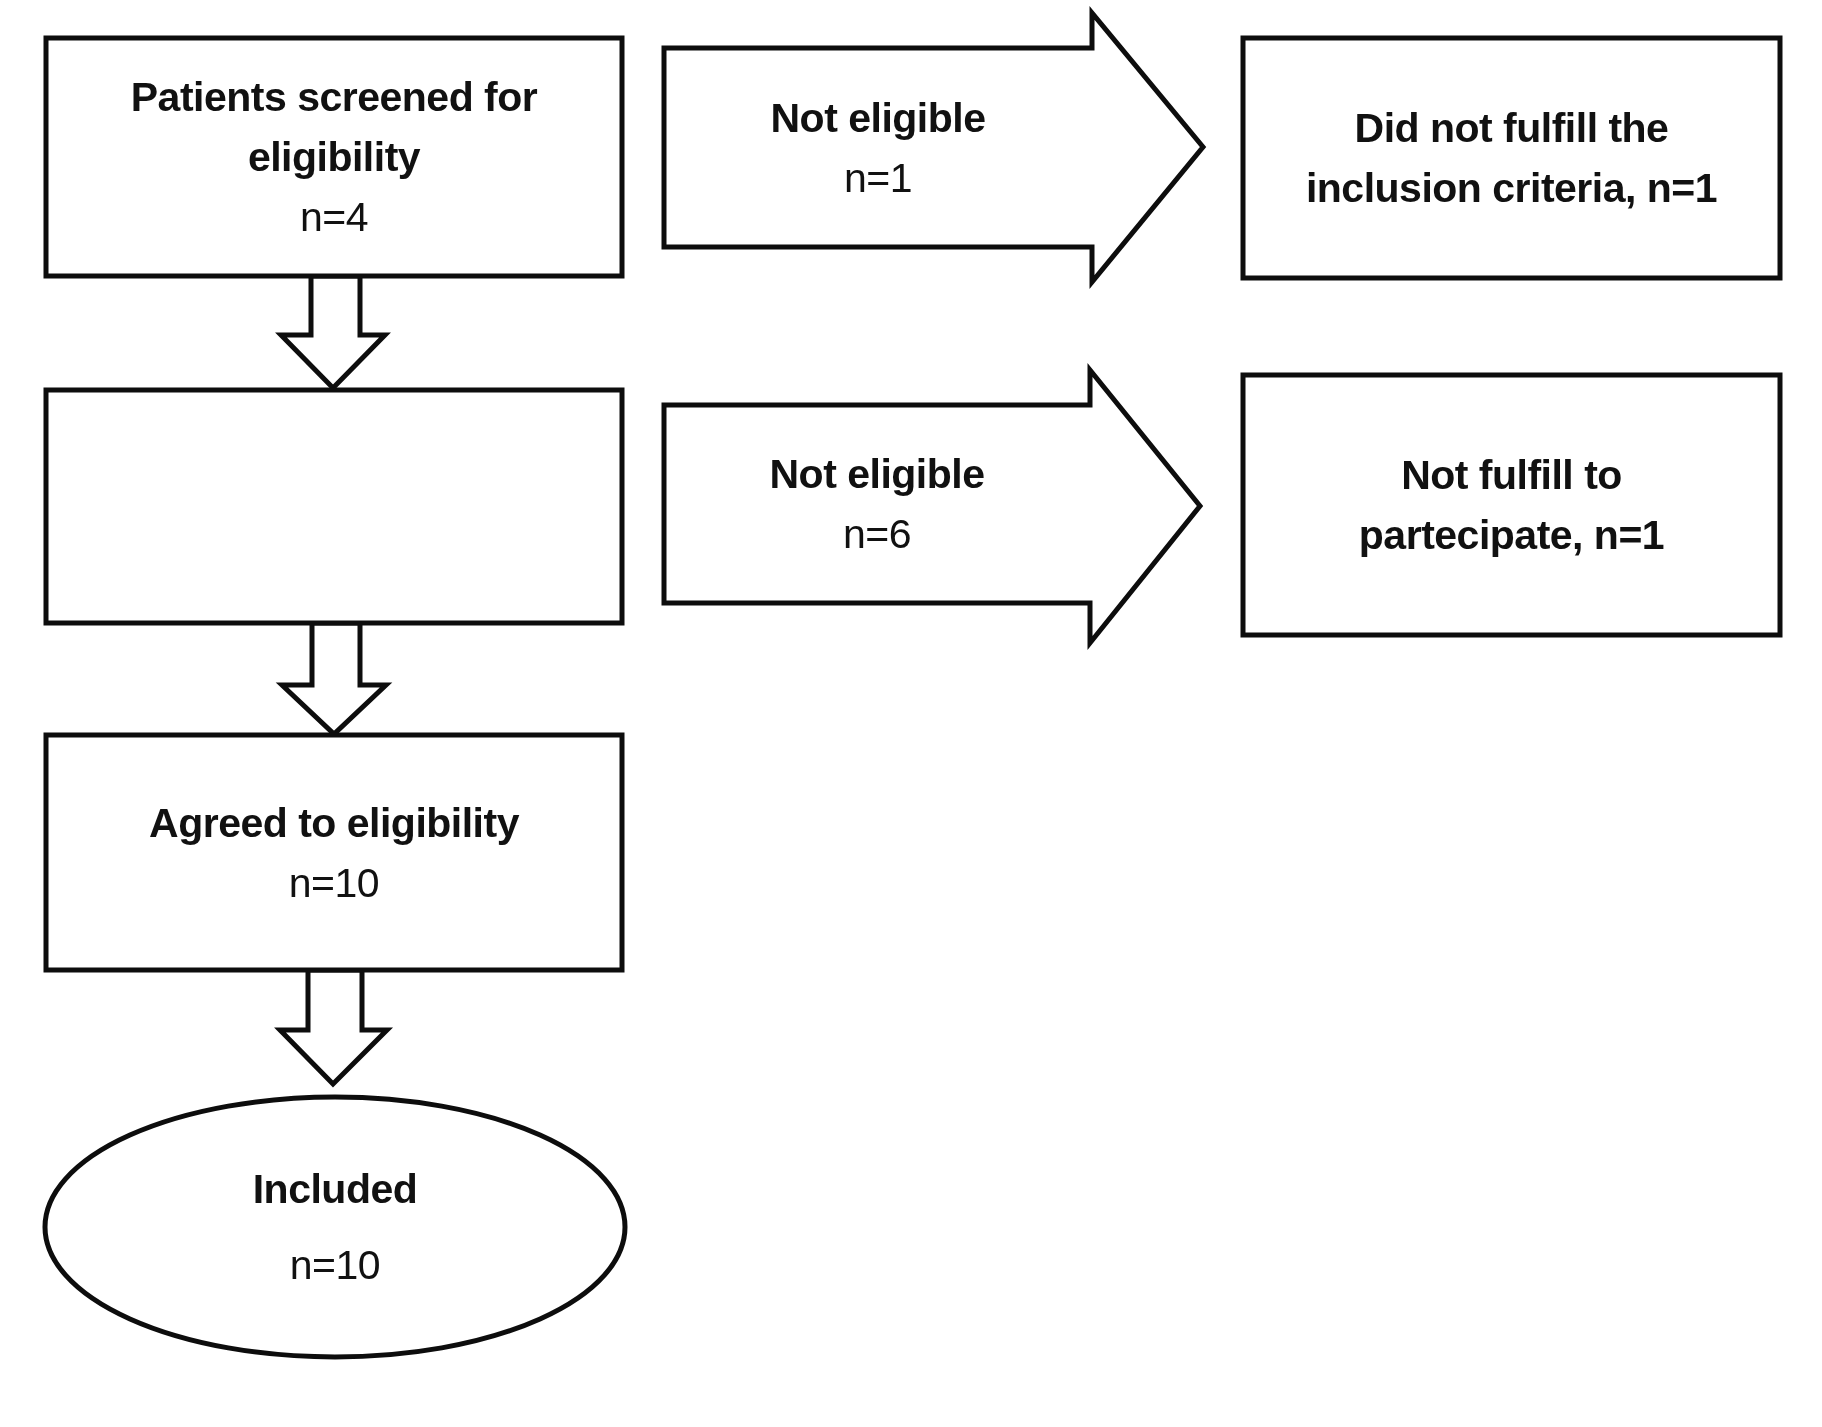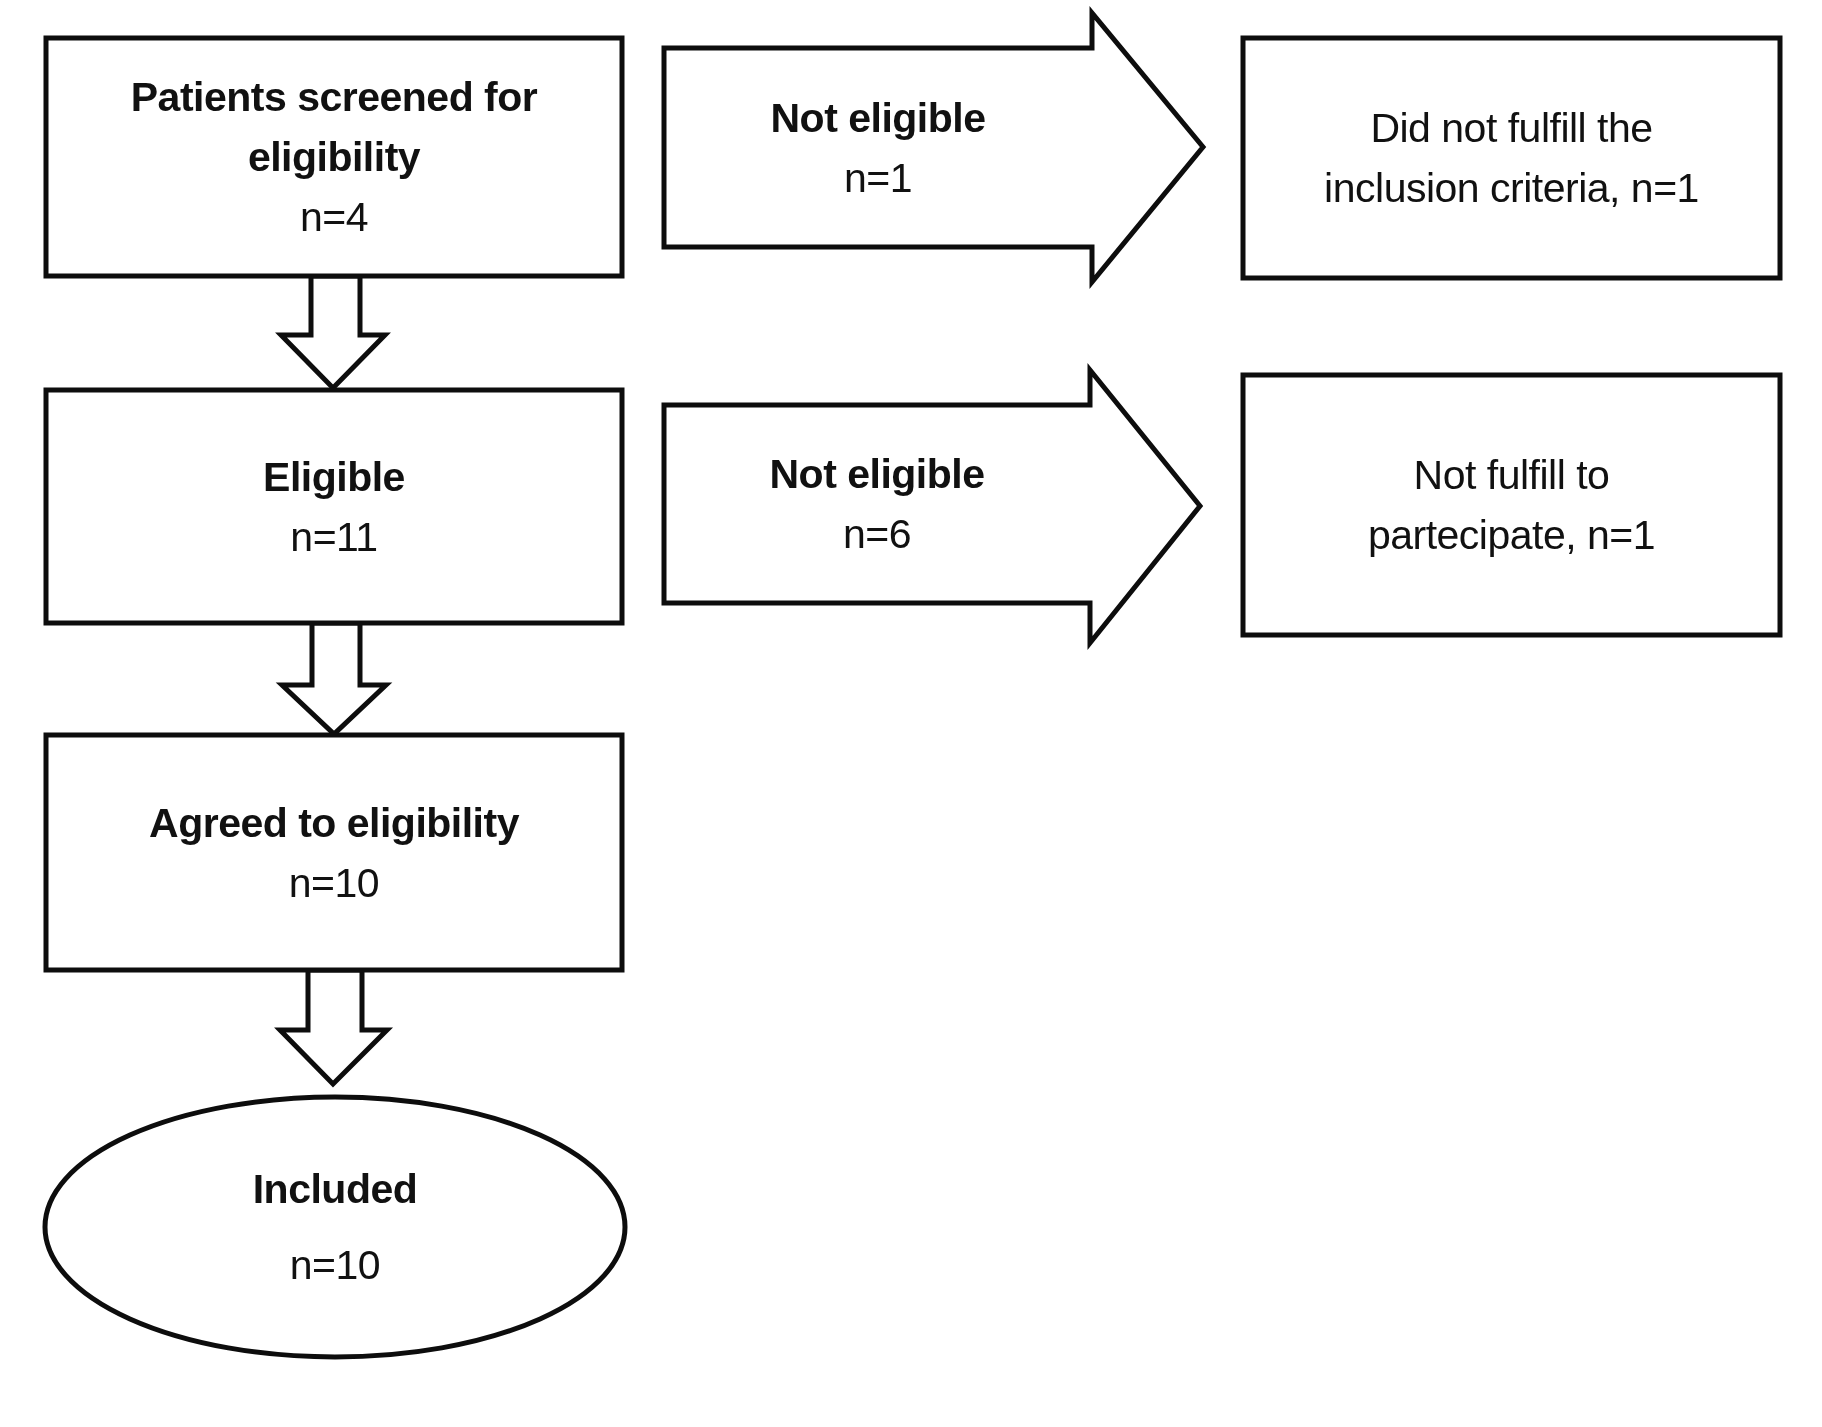--- a/index.html
+++ b/index.html
@@ -20,21 +20,21 @@
     align-items:center;
     justify-content:center;
     text-align:center;
     font-size:41px;
     line-height:60px;
     letter-spacing:-0.5px;
     color:#111111;
   }
   .label .t{font-weight:700;}
   .label .c{font-weight:400;}
-  .label .r{font-weight:400;}
+  .label .r{font-weight:700;}
 </style>
 </head>
 <body>
 
 <div class="canvas">
 
   <svg class="shapes" viewBox="0 0 1822 1427" xmlns="http://www.w3.org/2000/svg">
     <g fill="#ffffff" stroke="#0d0d0d" stroke-width="5" stroke-linejoin="miter">
 
       <polygon points="311,276 311,335 281,335 333,388 385,335 360,335 360,276"></polygon>
@@ -63,24 +63,20 @@
   <div class="label" style="left:664px;top:48px;width:428px;height:199px;">
     <div class="t">Not eligible</div>
     <div class="c">n=1</div>
   </div>
 
   <div class="label" style="left:1243px;top:38px;width:537px;height:240px;">
     <div class="r">Did not fulfill the</div>
     <div class="r">inclusion criteria, n=1</div>
   </div>
 
-  <div class="label" style="left:46px;top:390px;width:576px;height:233px;">
-    <div class="t">Eligible</div>
-    <div class="c">n=11</div>
-  </div>
 
   <div class="label" style="left:664px;top:405px;width:426px;height:198px;">
     <div class="t">Not eligible</div>
     <div class="c">n=6</div>
   </div>
 
   <div class="label" style="left:1243px;top:375px;width:537px;height:260px;">
     <div class="r">Not fulfill to</div>
     <div class="r">partecipate, n=1</div>
   </div>

